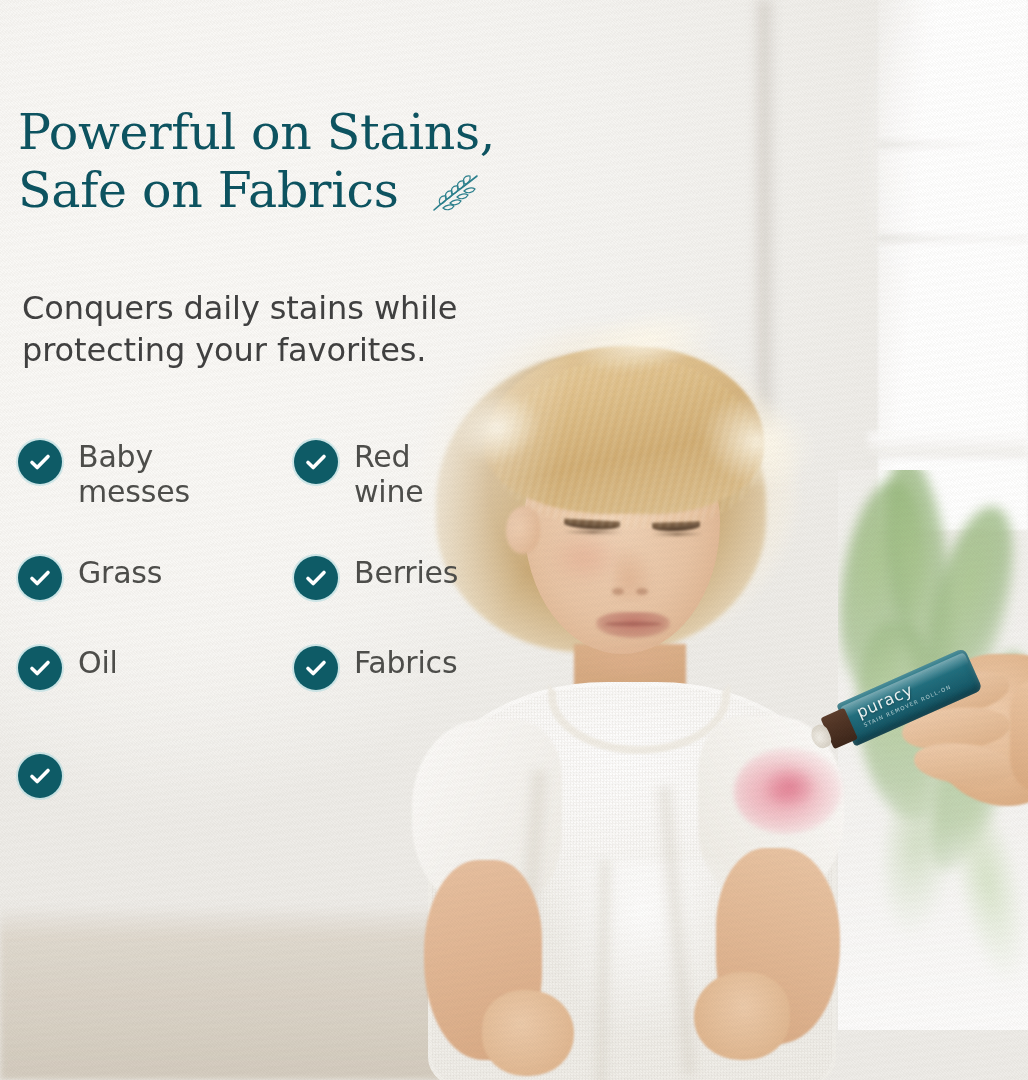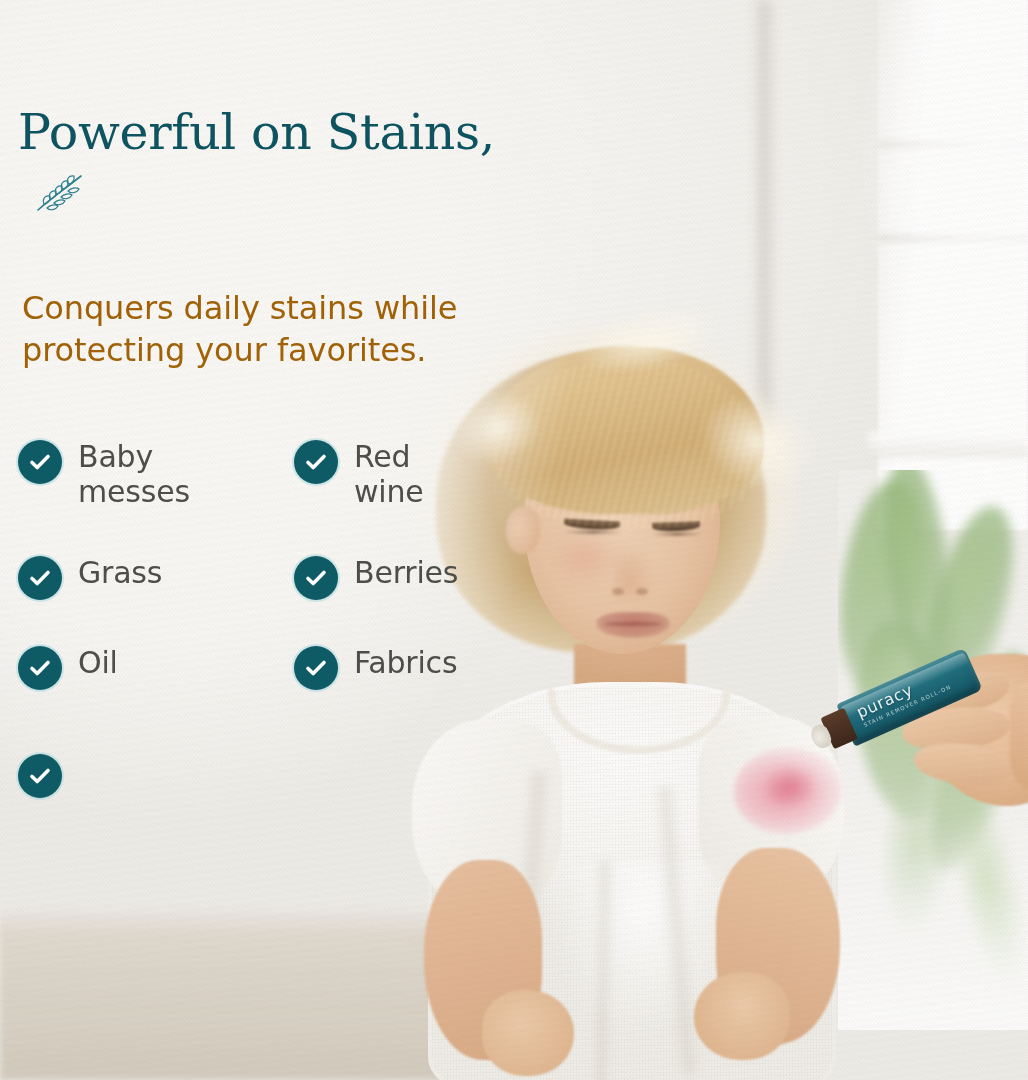--- a/index.html
+++ b/index.html
@@ -341,21 +341,21 @@
     font-family:"DejaVu Serif","Liberation Serif",serif;
     font-size:49px;line-height:1.18;font-weight:400;letter-spacing:-.3px;
     white-space:nowrap;
   }
   .leaf-icon{
     display:inline-block;vertical-align:-6px;margin-left:14px;
   }
 
   .subhead{
     position:absolute;left:22px;top:288px;width:530px;
-    color:#a16207;
+    color:#404040;
     font-family:"DejaVu Sans","Liberation Sans",sans-serif;
     font-size:32px;line-height:1.30;font-weight:400;letter-spacing:-.1px;
     white-space:pre-line;
   }
 
   .benefits{
     position:absolute;left:18px;top:438px;width:520px;
   }
   .benefit-row{
     display:flex;align-items:flex-start;
@@ -478,20 +478,21 @@
 
     <div class="photo-soft"></div>
     <div class="grain"></div>
   </div>
 
   <div class="overlay">
 
     <div class="headline-wrap">
       <div class="headline-line">Powerful on Stains,</div>
       <div class="headline-line">
+        <span>Safe on Fabrics</span>
         <span class="leaf-icon">
           <svg width="54" height="42" viewBox="0 0 54 42" fill="none">
             <path d="M6 39 C16 30, 30 20, 49 5" stroke="#2b7f8c" stroke-width="1.6" stroke-linecap="round" fill="none"></path>
             <g stroke="#2b7f8c" stroke-width="1.2" fill="none" stroke-linecap="round">
               <path d="M12 33 C10 28, 13 24, 18 25 C19 29, 16 33, 12 33 Z"></path>
               <path d="M18 28 C16 23, 19 19, 24 20 C25 24, 22 28, 18 28 Z"></path>
               <path d="M24 23 C22 18, 25 14, 30 15 C31 19, 28 23, 24 23 Z"></path>
               <path d="M30 18 C28 13, 31 9, 36 10 C37 14, 34 18, 30 18 Z"></path>
               <path d="M36 13 C34 8, 37 4, 42 5 C43 9, 40 13, 36 13 Z"></path>
               <path d="M15 37 C18 34, 23 33, 26 35 C24 39, 18 40, 15 37 Z"></path>

